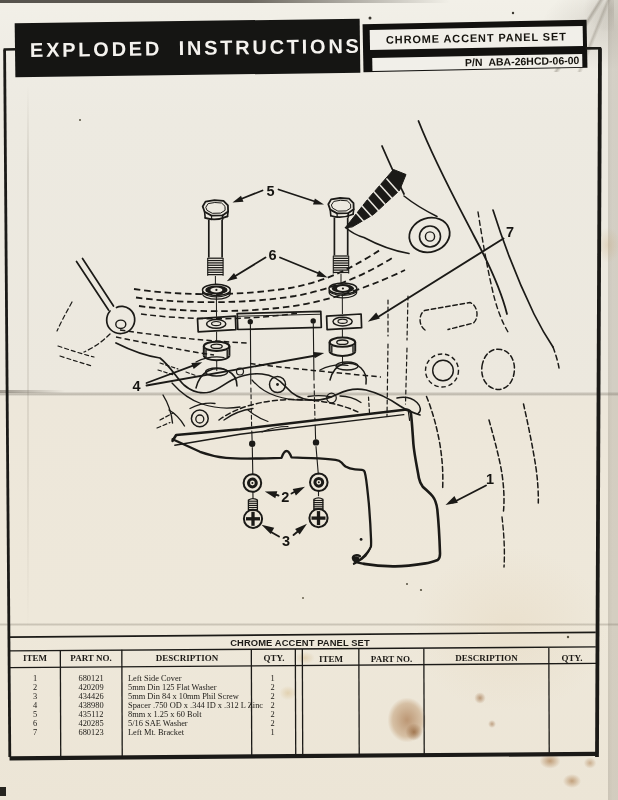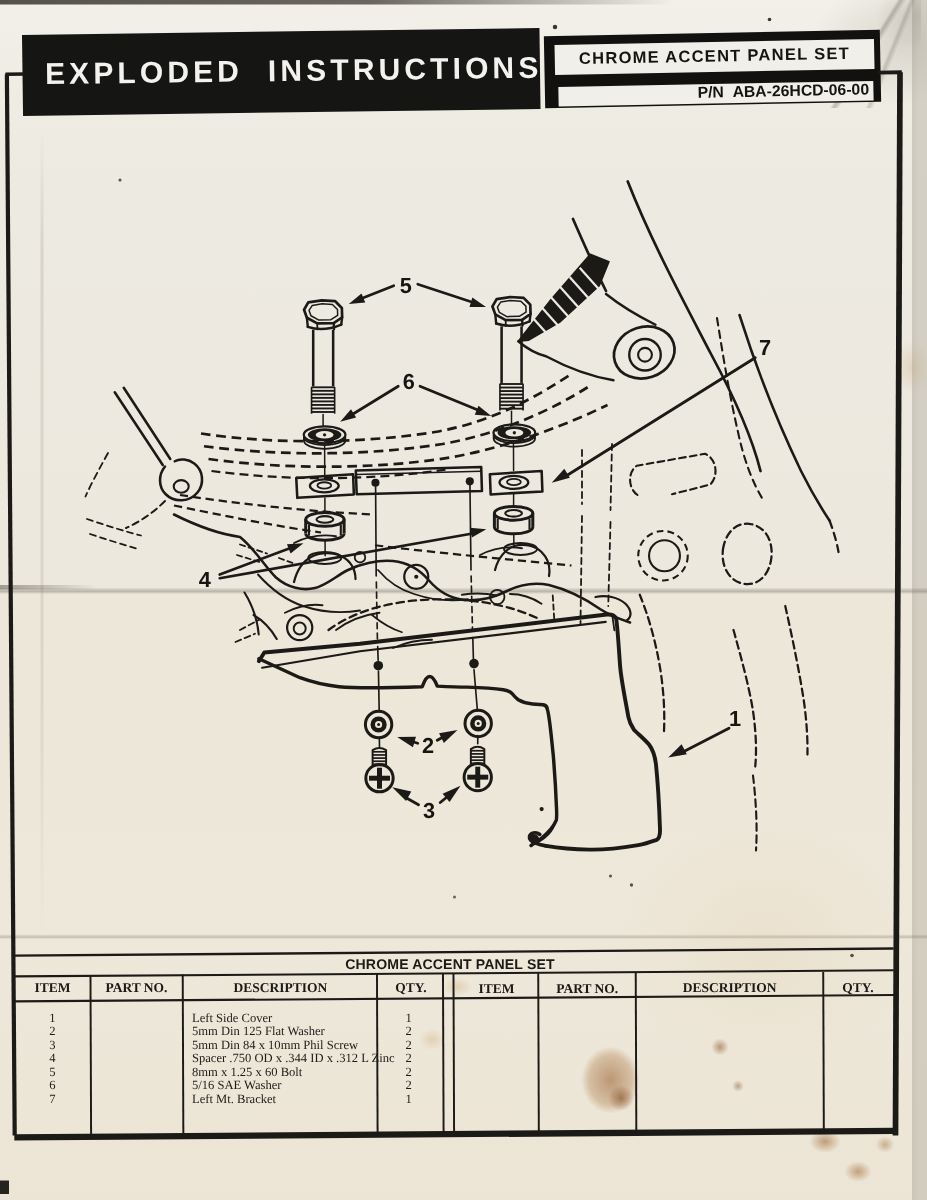--- a/index.html
+++ b/index.html
@@ -441,20 +441,27 @@
 <div class="abs" style="left:549px;top:653px;width:46px;text-align:center;font-family:'Liberation Serif',serif;font-weight:bold;font-size:9px;color:#1c1a16;">QTY.</div>
 
 <div class="abs" style="left:10px;top:673.5px;width:50px;text-align:center;font-family:'Liberation Serif',serif;font-size:8.4px;line-height:9.15px;color:#1d1b17;white-space:pre;">1
 2
 3
 4
 5
 6
 7</div>
 
+<div class="abs" style="left:60px;top:673.5px;width:62px;text-align:center;font-family:'Liberation Serif',serif;font-size:8.4px;line-height:9.15px;color:#1d1b17;white-space:pre;">680121
+420209
+434426
+438980
+435112
+420285
+680123</div>
 
 <div class="abs" style="left:128px;top:673.5px;width:126px;text-align:left;font-family:'Liberation Serif',serif;font-size:8.4px;line-height:9.15px;color:#1d1b17;white-space:pre;">Left Side Cover
 5mm Din 125 Flat Washer
 5mm Din 84 x 10mm Phil Screw
 Spacer .750 OD x .344 ID x .312 L Zinc
 8mm x 1.25 x 60 Bolt
 5/16 SAE Washer
 Left Mt. Bracket</div>
 
 <div class="abs" style="left:250px;top:673.5px;width:45px;text-align:center;font-family:'Liberation Serif',serif;font-size:8.4px;line-height:9.15px;color:#1d1b17;white-space:pre;">1

